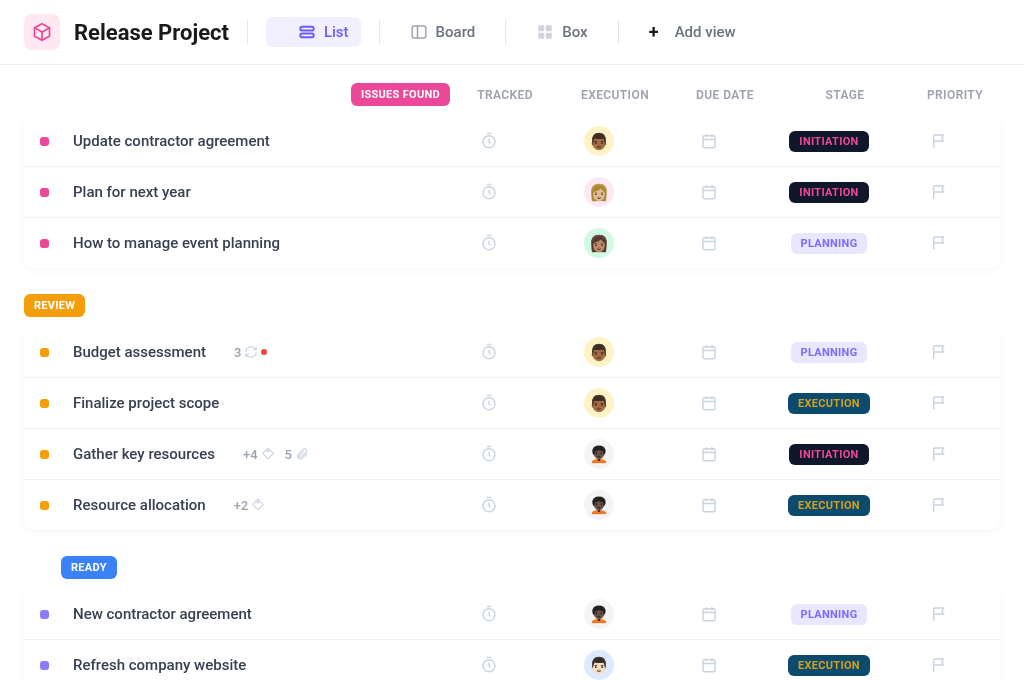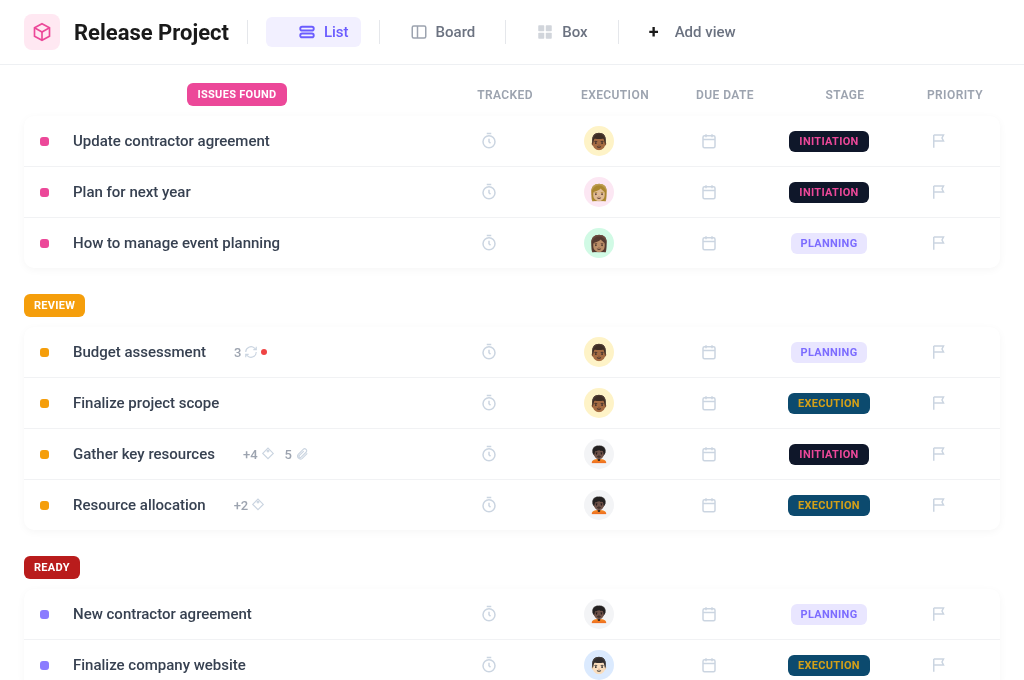--- a/index.html
+++ b/index.html
@@ -8,25 +8,25 @@
 .logo-box { width: 36px; height: 36px; border-radius: 8px; background: #ffe8f2; display: flex; align-items: center; justify-content: center; }
 .title { font-size: 22px; font-weight: 700; color: #1a1a1a; }
 .vdiv { width: 1px; height: 24px; background: #e5e7eb; margin: 0 4px; }
 .view-btn { display: flex; align-items: center; gap: 8px; padding: 6px 12px; border-radius: 6px; font-size: 15px; font-weight: 500; cursor: pointer; color: #6b7280; }
 .view-btn.active { background: #f2f0ff; color: #6b5cff; padding-left: 32px; }
 .view-btn svg, .view-btn .plus { width: 18px; height: 18px; }
 .plus { font-size: 18px; font-weight: 700; color: #1a1a1a; line-height: 1; }
 .content { padding: 18px 24px 8px 24px; }
 .cols { display: grid; grid-template-columns: 1fr 110px 110px 110px 130px 90px; align-items: center; }
 .section-header .col-label { font-size: 12px; font-weight: 600; color: #9ca3af; letter-spacing: 0.4px; text-align: center; }
-.section-header .col-label:first-child { text-align: center; }
+.section-header .col-label:first-child { text-align: right; }
 .badge { display: inline-block; padding: 5px 10px; border-radius: 6px; font-size: 11px; font-weight: 700; letter-spacing: 0.3px; color: #fff; }
 .badge-pink { background: #ec4899; }
 .badge-amber { background: #f59e0b; }
-.badge-violet { background: #b91c1c; }
+.badge-violet { background: #3b82f6; margin-left: 37px; }
 .rows { margin-top: 10px; background: #fff; border-radius: 10px; box-shadow: 0 2px 8px rgba(0,0,0,0.04); overflow: hidden; }
 .row { padding: 10px 16px; border-bottom: 1px solid #f1f2f4; }
 .row:last-child { border-bottom: none; }
 .title-cell { display: flex; align-items: center; gap: 24px; }
 .dot { width: 9px; height: 9px; border-radius: 3px; flex-shrink: 0; }
 .dot-pink { background: #ec4899; }
 .dot-amber { background: #f59e0b; }
 .dot-violet { background: #8b7cff; }
 .task-title { font-size: 15px; color: #374151; font-weight: 500; }
 .meta { display: flex; align-items: center; gap: 10px; margin-left: 4px; }
@@ -468,21 +468,21 @@
               <svg viewBox="0 0 24 24" fill="none" stroke="currentColor" stroke-width="2">
                 <path d="M5 21V4"></path>
                 <path d="M5 4h13l-2 4 2 4H5"></path>
               </svg>
             </span>
           </div>
         </div>
         <div class="row cols">
           <div class="title-cell">
             <span class="dot dot-violet"></span>
-            <span class="task-title">Finalize company website</span>
+            <span class="task-title">Refresh company website</span>
           </div>
           <div class="cell icon-cell">
             <span style="display:inline-flex;width:18px;height:18px;color:#cbd5e1">
               <svg viewBox="0 0 24 24" fill="none" stroke="currentColor" stroke-width="2">
                 <circle cx="12" cy="13" r="8"></circle>
                 <path d="M12 9v4l2 2"></path>
                 <path d="M9 2h6"></path>
               </svg>
             </span>
           </div>

